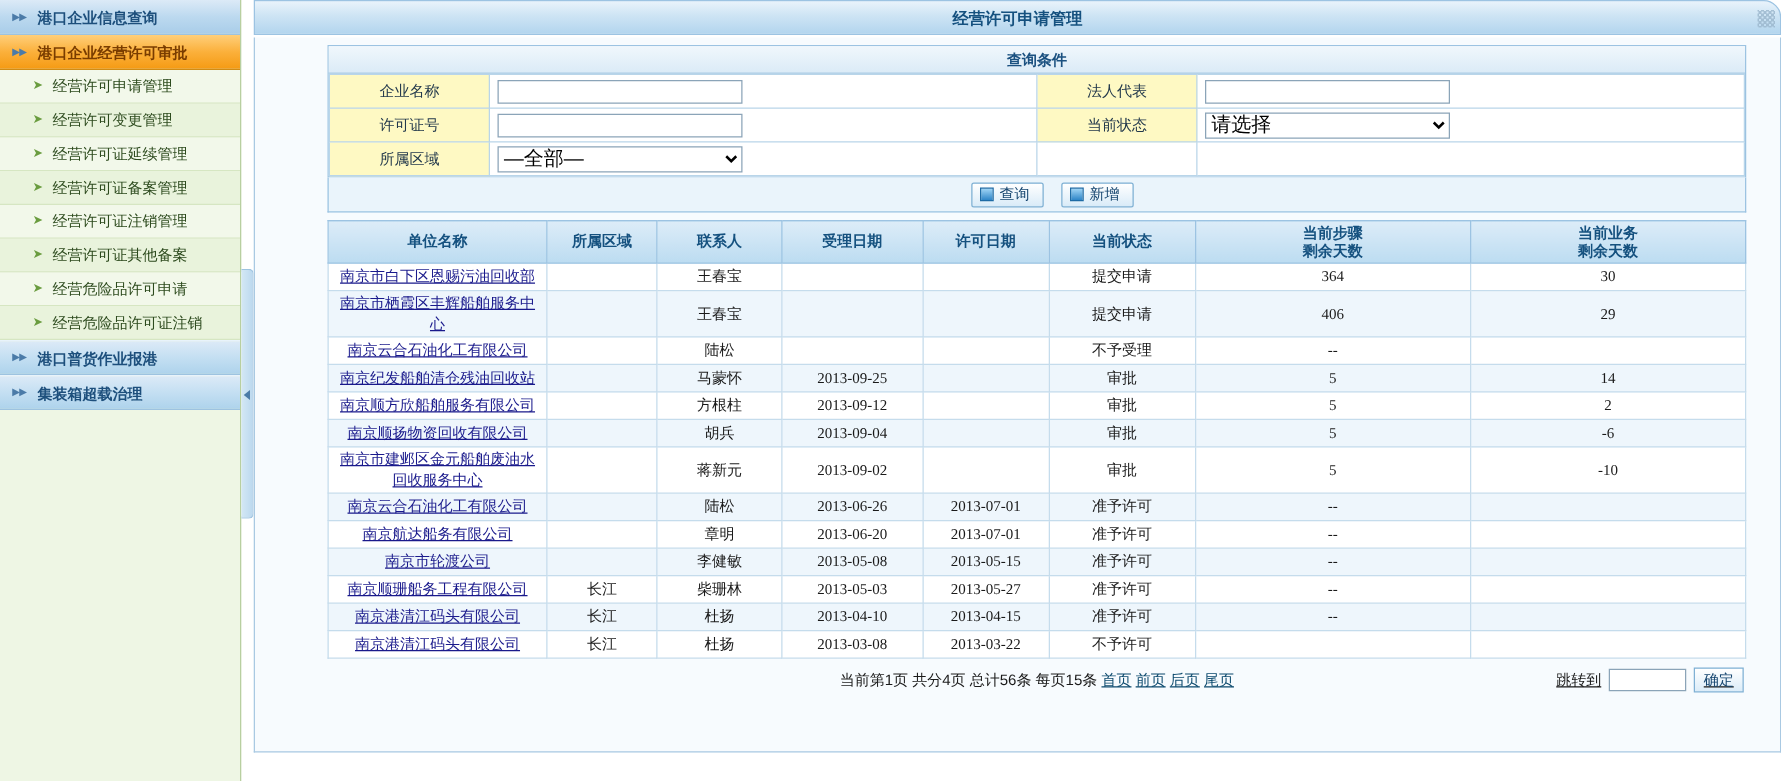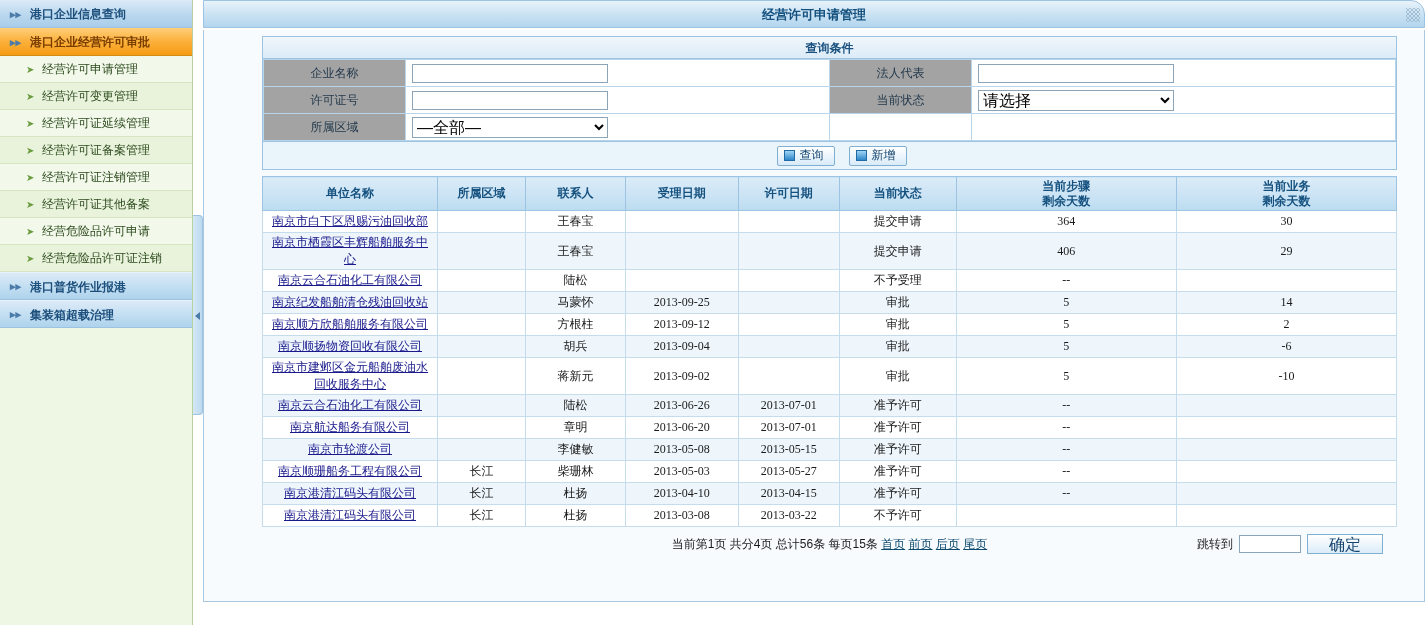--- a/index.html
+++ b/index.html
@@ -117,22 +117,22 @@
     text-align: center; font-weight: bold; color: #1b5180; font-size: 12px;
   }
   table.qtable { border-collapse: collapse; width: 100%; }
   table.qtable td {
     border: 1px solid #b9d5e9;
     height: 27px;
     font-size: 12px;
     padding: 0 6px;
   }
   td.qlabel {
-    width: 142px; text-align: center;
-    background: #a3a3a3; color: #23394c;
+    width: 128px; text-align: center;
+    background: #fef9c3; color: #23394c;
   }
   td.qfield { background: #fff; }
   .inp {
     height: 19px; width: 196px;
     border: 1px solid #8ba4b8;
     background: #fff;
     font-size: 12px; padding: 1px 3px;
   }
   .sel {
     height: 21px; width: 196px;
@@ -199,29 +199,29 @@
   #pager {
     display: flex; align-items: center;
     height: 30px; margin-top: 2px;
     font-size: 12px; color: #1a1a1a;
     position: relative;
   }
   #pager .pcenter {
     position: absolute; left: 0; right: 0; text-align: center;
   }
   #pager .pright {
-    position: absolute; right: 14px; display: flex; align-items: center; gap: 6px;
+    position: absolute; right: 2px; display: flex; align-items: center; gap: 6px; text-decoration: underline;
   }
   #pager a { color: #0c4a6e; text-decoration: underline; cursor: pointer; }
   .jumpinp { width: 62px; height: 18px; border: 1px solid #8ba4b8; font-size: 12px; }
   .okbtn {
-    height: 20px; padding: 0 21px;
+    height: 20px; padding: 0 7px;
     border: 1px solid #7fb0d4;
     background: linear-gradient(to bottom,#ffffff,#dbecf8);
-    font-size: 16px; color: #14446e; cursor: pointer;
+    font-size: 12px; color: #14446e; cursor: pointer;
   }
 </style>
 </head>
 <body>
 
 <div id="app">
 
   <div id="sidebar">
     <div class="side-top">
       <span class="grp-icon">▸▸</span>

